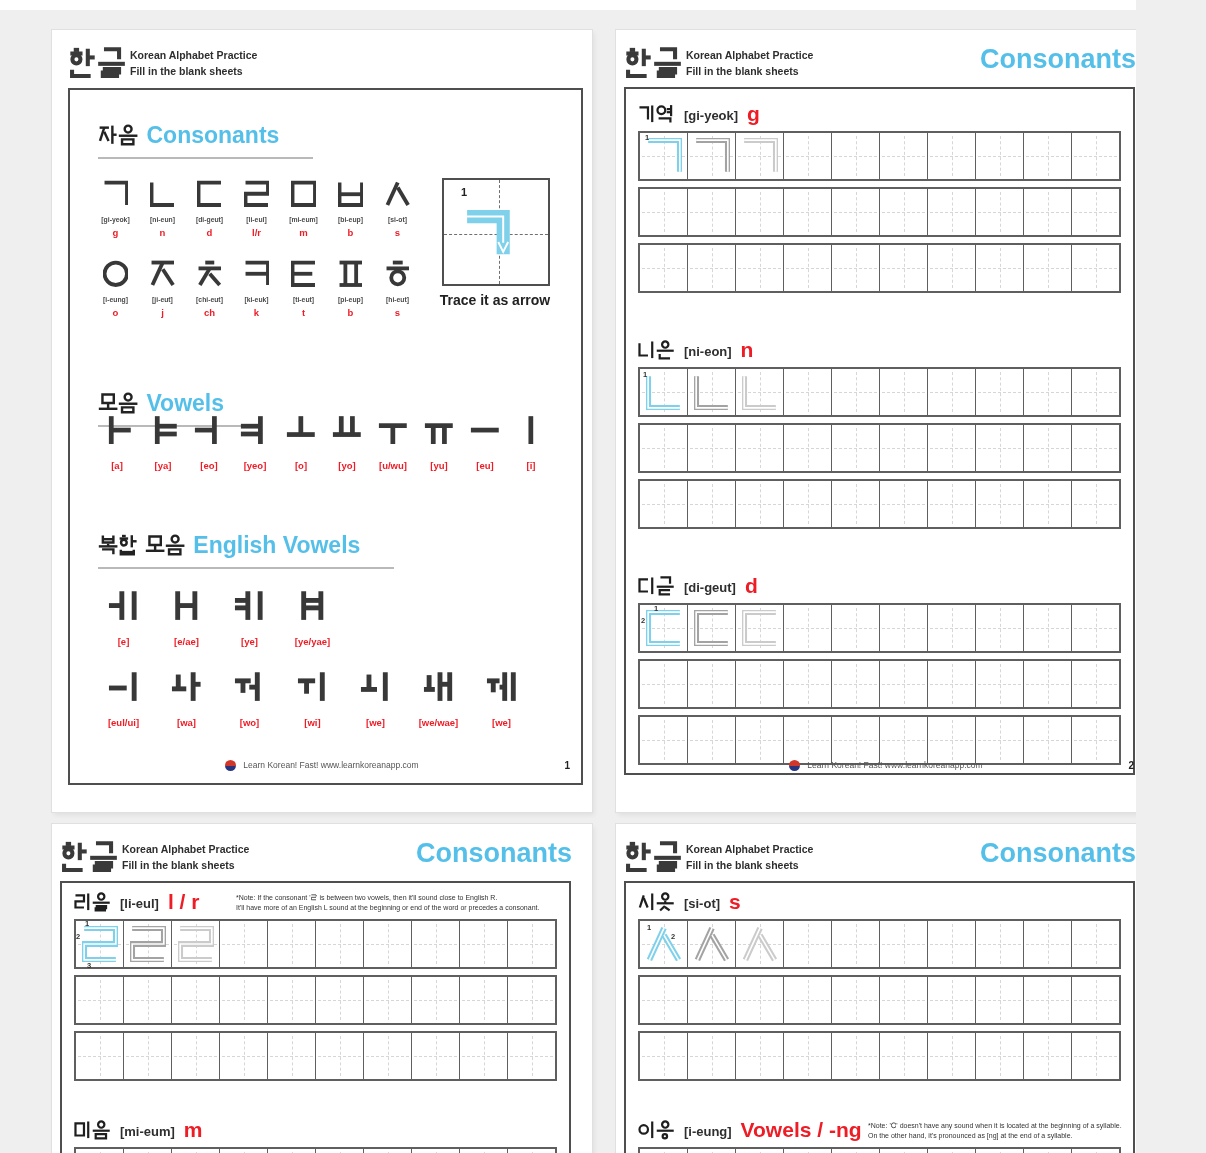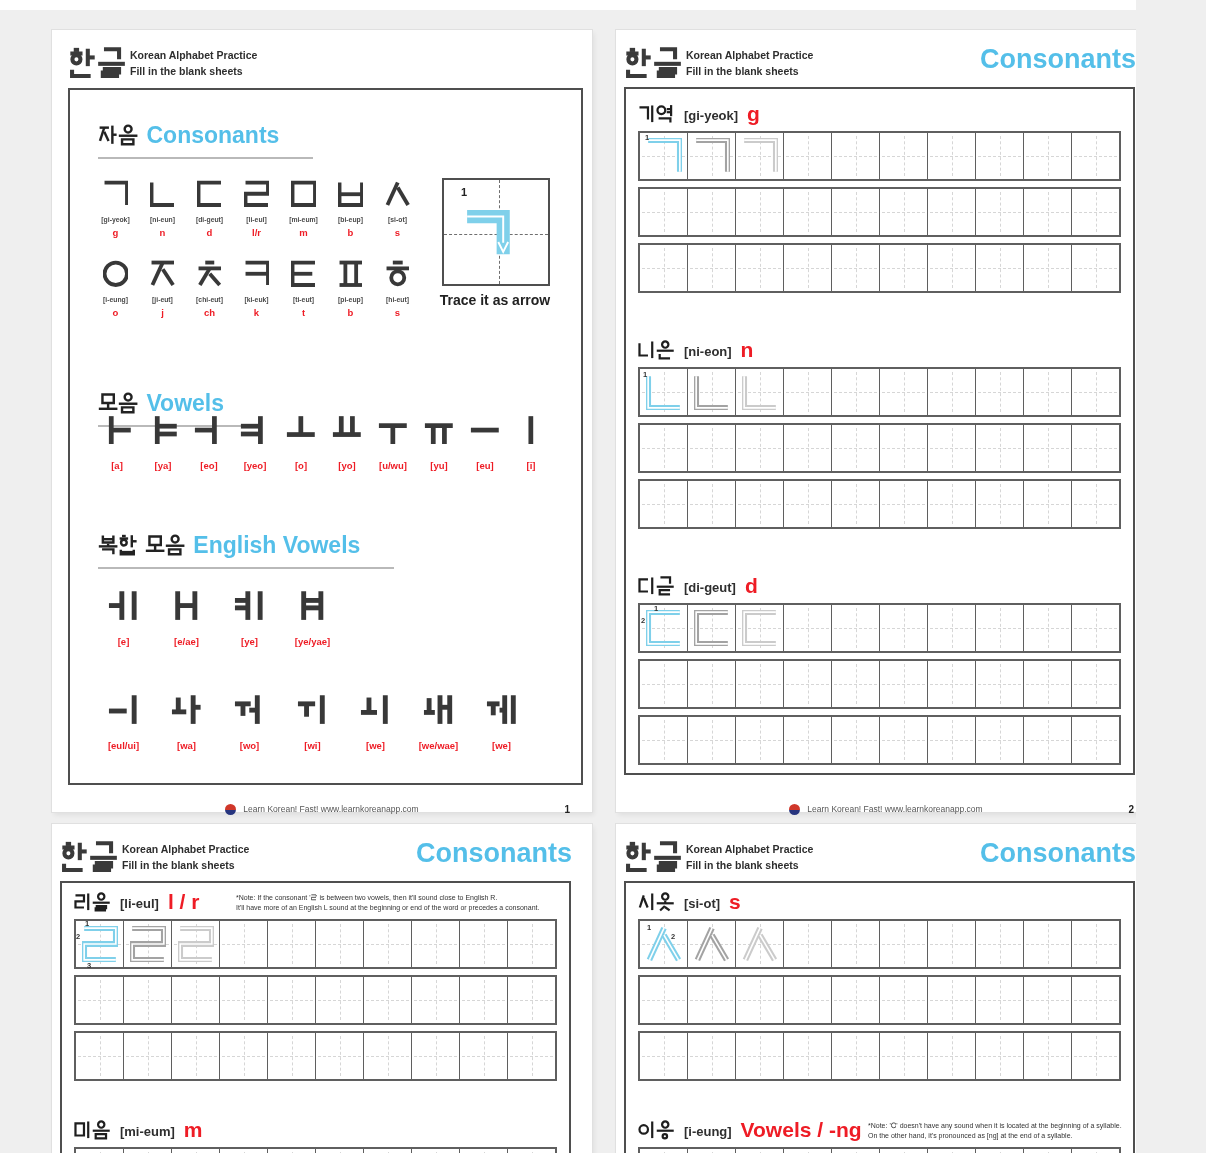--- a/index.html
+++ b/index.html
@@ -60,21 +60,21 @@
   .pgrid{margin-top:4px;}
   .pgrid .prow:first-child{margin-top:0;}
   .pcell{flex:1;position:relative;border-left:1.5px solid #5f5f5f;}
   .pcell:first-child{border-left:none;}
   .pcell::before{content:"";position:absolute;left:50%;top:3px;bottom:3px;border-left:1px dashed #d6d6d6;}
   .pcell::after{content:"";position:absolute;top:50%;left:2px;right:2px;border-top:1px dashed #d6d6d6;}
   .tsvg{position:absolute;left:50%;top:50%;width:36px;height:36px;margin:-18px 0 0 -18px;z-index:2;}
   .snum{position:absolute;font-size:7.5px;font-weight:bold;color:#333;z-index:3;}
 
   
-  .pfoot{position:absolute;left:16px;right:16px;top:772px;height:14px;display:flex;
+  .pfoot{position:absolute;left:16px;right:16px;top:728px;height:14px;display:flex;
          align-items:center;justify-content:center;font-size:8.5px;color:#555;}
   .flag{width:11px;height:11px;border-radius:50%;margin-right:7px;
         background:linear-gradient(180deg,#d0372a 53%,#27357f 47%);}
   .pnum{position:absolute;right:6px;font-size:10px;font-weight:bold;color:#222;}
 
   
   .krg{display:inline-block;height:.95em;width:.88em;vertical-align:-0.12em;}
   .krg path{stroke-width:12;}
   .krg.jamo path{stroke-width:15;}
   .logo .krg path{stroke-width:14;}
@@ -387,21 +387,21 @@
           <div class="jitem">
             <div class="jchar kr"><svg viewBox="0 0 100 100" class="krg jamo">
                 <path d="M23.6 6 V94" fill="none" stroke="currentColor" stroke-linejoin="miter"></path>
                 <path d="M23.6 34.16 H76.4" fill="none" stroke="currentColor" stroke-linejoin="miter"></path>
                 <path d="M23.6 57.04 H76.4" fill="none" stroke="currentColor" stroke-linejoin="miter"></path>
                 <path d="M76.4 6 V94" fill="none" stroke="currentColor" stroke-linejoin="miter"></path>
               </svg></div>
             <div class="jlatin">[ye/yae]</div>
           </div>
         </div>
-      <div class="jrow crow" id="crow2" style="top:600px;">
+      <div class="jrow crow" id="crow2" style="top:577px;">
           <div class="jitem">
             <div class="jchar kr"><svg viewBox="0 0 100 100" class="krg jamo">
                 <path d="M6 54.400000000000006 H60.56" fill="none" stroke="currentColor" stroke-linejoin="miter"></path>
                 <path d="M83.44 6 V94" fill="none" stroke="currentColor" stroke-linejoin="miter"></path>
               </svg></div>
             <div class="jlatin">[eul/ui]</div>
           </div>
           <div class="jitem">
             <div class="jchar kr"><svg viewBox="0 0 100 100" class="krg jamo">
                 <path d="M25.36 13.04 V57.04" fill="none" stroke="currentColor" stroke-linejoin="miter"></path>

